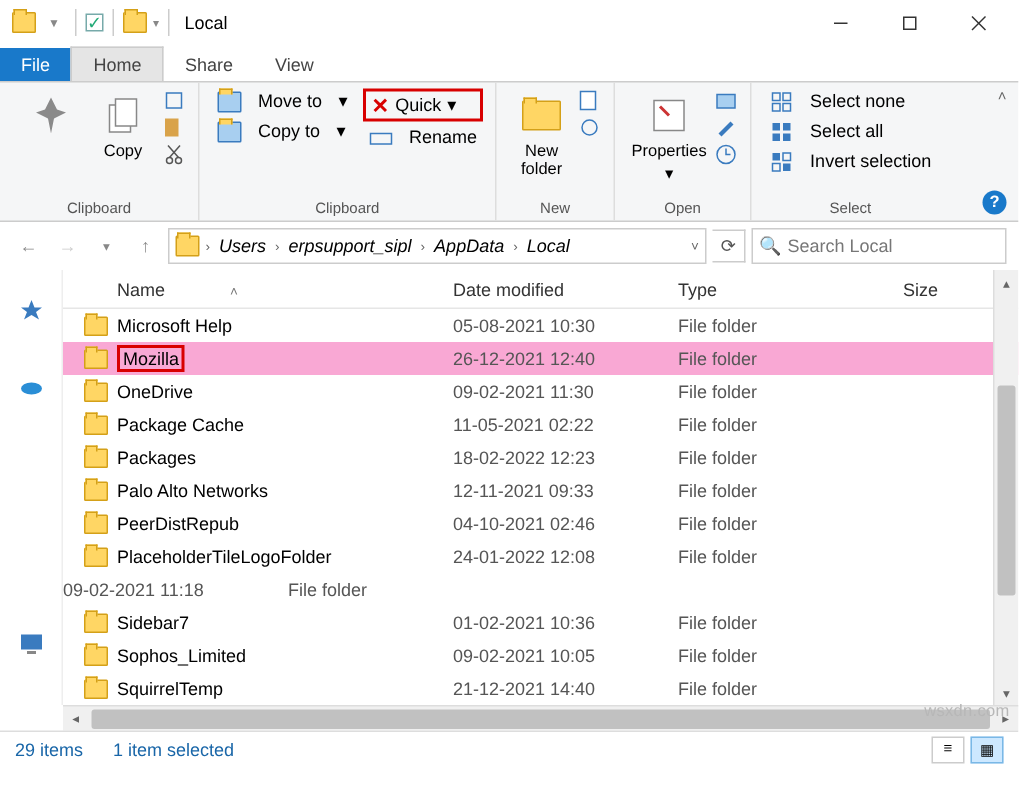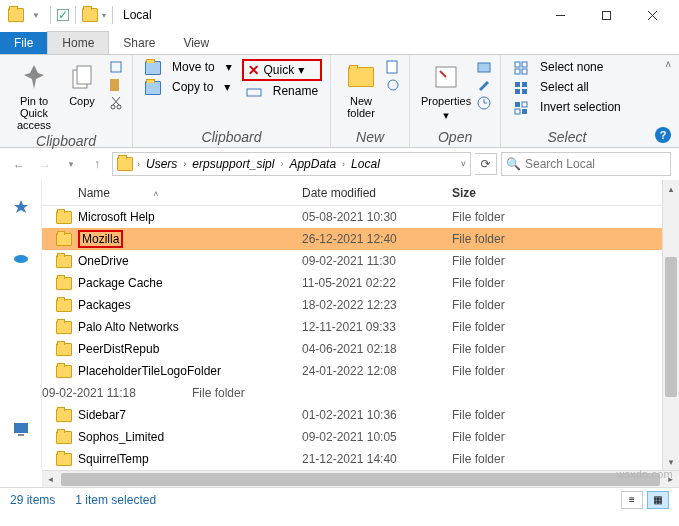--- a/index.html
+++ b/index.html
@@ -19,21 +19,21 @@
   
   .tabs { height:24px; display:flex; align-items:flex-end; }
   .tab { padding:4px 14px; font-size:12px; color:#444; }
   .filetab { background:#1979CA; color:#fff; }
   .hometab { background:#e5e5e5; border:1px solid #ccc; border-bottom:none; }
 
   
   .ribbon { height:94px; border-top:1px solid #ccc; border-bottom:1px solid #ccc; background:#f5f6f7; display:flex; position:relative;}
   .group { display:flex; flex-direction:column; align-items:center; border-right:1px solid #ddd; padding:4px 8px 2px;}
   .group-body { flex:1; display:flex; align-items:flex-start; gap:2px;}
-  .group-label { font-size:14px; color:#555; margin-top:auto;font-style:italic;}
+  .group-label { font-size:10px; color:#555; margin-top:auto;}
   .bigbtn { display:flex; flex-direction:column; align-items:center; width:52px; text-align:center; font-size:11px; gap:2px; padding:2px;}
   .smbtns { display:flex; flex-direction:column; gap:2px;}
   .smbtn { display:flex; gap:11px; font-size:12px; padding:1px 4px; white-space:nowrap;}
   .icon16 { width:16px; height:16px; display:inline-flex; align-items:center; justify-content:center;}
   .icon32 { width:32px; height:32px; display:inline-flex; align-items:center; justify-content:center;}
   .del-box { border:2px solid #d80000; padding:0 4px; display:flex; align-items:center; gap:4px; height:22px;}
   .x-red { color:#d80000; font-weight:bold; font-size:14px;}
   .ribbon-help { position:absolute; right:8px; bottom:4px; width:16px; height:16px; background:#1979CA; color:#fff; border-radius:50%; display:flex; align-items:center; justify-content:center; font-size:11px; font-weight:bold;}
   .ribbon-chev { position:absolute; right:8px; top:4px; font-size:10px; color:#666;}
 
@@ -48,24 +48,24 @@
 
   
   .content { display:flex; height:290px; position:relative;}
   .leftgutter { width:42px; border-right:1px solid #eee; position:relative;}
   .gutter-ico { position:absolute; left:12px; width:18px; height:18px;}
   .filelist { flex:1; position:relative; overflow:hidden;}
   .cols { display:flex; height:26px; align-items:center; border-bottom:1px solid #e6e6e6; font-size:12px; color:#333;}
   .col-name { width:260px; padding-left:36px;}
   .col-date { width:150px;}
   .col-type { width:150px;}
-  .col-size { flex:1;font-weight:bold;}
+  .col-size { flex:1;}
   .rows { }
   .row { display:flex; height:22px; align-items:center; font-size:12px;}
-  .row.sel { background:#fdba74;}
+  .row.sel { background:#f9a8d4;}
   .row .c-name { width:260px; display:flex; align-items:center; gap:6px; padding-left:14px;}
   .row .c-date { width:150px; color:#555;}
   .row .c-type { width:150px; color:#555;}
   .folder { width:16px; height:13px; background:#ffd664; border:1px solid #d4a018; border-radius:1px; position:relative;}
   .folder::before { content:""; position:absolute; top:-3px; left:0; width:6px; height:3px; background:#ffd664; border:1px solid #d4a018; border-bottom:none;}
   .sel-box { border:2px solid #d80000; padding:0 2px; display:inline-flex; align-items:center; height:18px;}
 
   .vscroll { position:absolute; right:0; top:0; bottom:0; width:17px; background:#f0f0f0; border-left:1px solid #ddd; display:flex; flex-direction:column;}
   .sbtn { height:17px; display:flex; align-items:center; justify-content:center; font-size:9px; color:#666;}
   .thumb { background:#c1c1c1; margin:0 2px; height:140px; border-radius:2px;}
@@ -130,22 +130,20 @@
   <span class="ribbon-help">?</span>
 
   <div class="group">
     <div class="group-body">
       <div class="bigbtn">
         <span class="icon32">
             <svg viewBox="0 0 32 32">
               <path d="M16 4 L20 12 L26 14 L18 18 L16 28 L14 18 L6 14 L12 12 Z" fill="#8a8a8a"></path>
             </svg>
           </span>
-        <span style="white-space:pre-line;">Pin to Quick
-access</span>
       </div>
       <div class="bigbtn" style="width:40px;">
         <span class="icon32">
             <svg viewBox="0 0 32 32">
               <rect x="7" y="9" width="14" height="18" fill="#fff" stroke="#888"></rect>
               <rect x="11" y="5" width="14" height="18" fill="#fff" stroke="#888"></rect>
             </svg>
           </span>
         <span>Copy</span>
       </div>
@@ -335,20 +333,21 @@
     <div class="gutter-ico" style="top:240px;"><svg viewBox="0 0 18 18">
           <rect x="2" y="3" width="14" height="10" fill="#3a7bbf"></rect>
           <rect x="6" y="14" width="6" height="2" fill="#888"></rect>
         </svg></div>
   </div>
 
   <div class="filelist">
     <div class="cols">
       <div class="col-name"><span>Name</span> <span style="font-size:9px;color:#777;margin-left:40px;">˄</span></div>
       <div class="col-date">Date modified</div>
+      <div class="col-type">Type</div>
       <div class="col-size">Size</div>
     </div>
     <div class="rows" id="rows">
         <div class="row">
           <div class="c-name">
             <span class="folder"></span>
             <span>Microsoft Help</span>
           </div>
           <div class="c-date">05-08-2021 10:30</div>
           <div class="c-type">File folder</div>
@@ -393,21 +392,21 @@
             <span>Palo Alto Networks</span>
           </div>
           <div class="c-date">12-11-2021 09:33</div>
           <div class="c-type">File folder</div>
         </div>
         <div class="row">
           <div class="c-name">
             <span class="folder"></span>
             <span>PeerDistRepub</span>
           </div>
-          <div class="c-date">04-06-2021 02:18</div>
+          <div class="c-date">04-10-2021 02:46</div>
           <div class="c-type">File folder</div>
         </div>
         <div class="row">
           <div class="c-name">
             <span class="folder"></span>
             <span>PlaceholderTileLogoFolder</span>
           </div>
           <div class="c-date">24-01-2022 12:08</div>
           <div class="c-type">File folder</div>
         </div>

